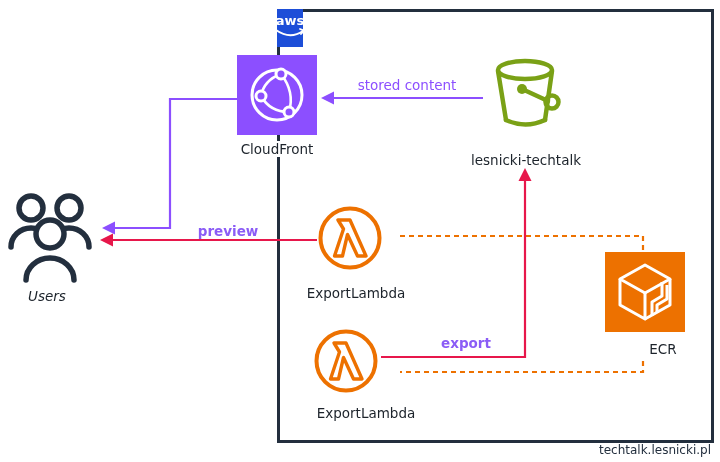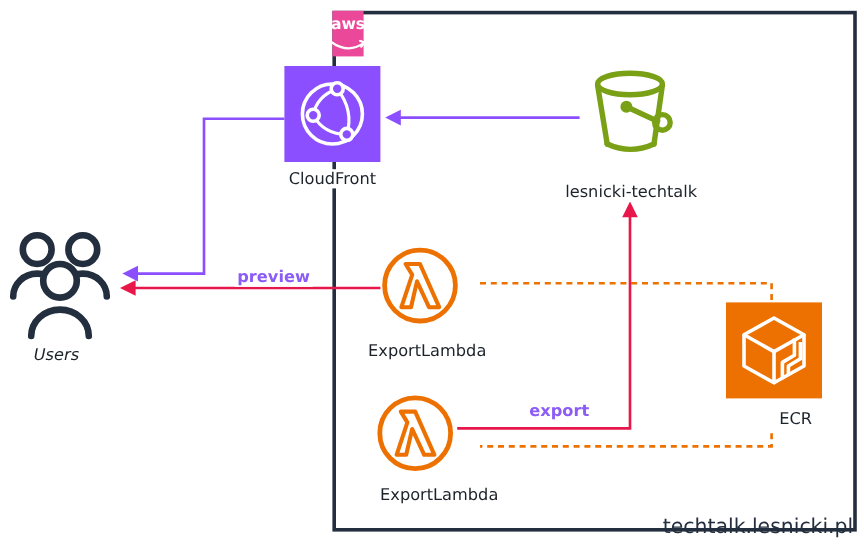--- a/index.html
+++ b/index.html
@@ -7,22 +7,22 @@
     position:relative;width:720px;height:462px;background:#ffffff;overflow:hidden;
     font-family:"DejaVu Sans","Liberation Sans",sans-serif;color:#1c232b;
   }
   .abs{position:absolute;}
   
   .boundary{
     left:277px;top:9px;width:431px;height:428px;
     border:3px solid #232F3E;background:transparent;
   }
   .aws-badge{
-    left:277px;top:9px;width:26px;height:38px;background:#ec4899;
-    display:flex;flex-direction:column;align-items:center;justify-content:space-between;
+    left:277px;top:9px;width:26px;height:38px;background:#1d4ed8;
+    display:flex;flex-direction:column;align-items:center;justify-content:flex-start;
   }
   .aws-badge .aws-word{
     color:#ffffff;font-size:13px;font-weight:bold;line-height:15px;margin-top:4px;
     letter-spacing:0px;
   }
   
   svg.wires{left:0;top:0;width:720px;height:462px;pointer-events:none;}
   
   .cf-icon{left:237px;top:55px;width:80px;height:80px;background:#8C4FFF;}
   .ecr-icon{left:605px;top:252px;width:80px;height:80px;background:#ED7100;}
@@ -30,21 +30,21 @@
     font-size:13.5px;color:#1c232b;white-space:nowrap;
     transform:translateX(-50%);background:#ffffff;padding:0 3px;line-height:16px;
   }
   .edge-label{
     font-size:13.5px;white-space:nowrap;transform:translateX(-50%);line-height:15px;
     background:#ffffff;padding:0 2px;
   }
   .edge-label.purple{color:#8C4FFF;}
   .edge-label.red{color:#8b5cf6;font-weight:bold;}
   .caption{
-    right:9px;top:429px;font-size:17px;color:#232F3E;text-align:center;white-space:nowrap;
+    right:9px;top:443px;font-size:12px;color:#232F3E;text-align:center;white-space:nowrap;
   }
 </style>
 </head>
 <body>
 
 <div class="canvas">
 
   <div class="abs boundary"></div>
 
   <svg class="abs wires" viewBox="0 0 720 462">
@@ -136,18 +136,19 @@
         <path d="M40,13 L65,27 L40,41 L15,27 Z"></path>
         <path d="M15,27 V53 L40,67 V41"></path>
         <path d="M65,27 V53 L40,67"></path>
         <path d="M47,64 V50 L57,44 V30"></path>
         <path d="M52,61 V53 L62,47 V33"></path>
       </g>
     </svg>
   </div>
   <div class="abs node-label" style="left:663px;top:341px;">ECR</div>
 
+  <div class="abs edge-label purple" style="left:407px;top:78px;">stored content</div>
   <div class="abs edge-label red" style="left:228px;top:224px;">preview</div>
   <div class="abs edge-label red" style="left:466px;top:336px;">export</div>
 
   <div class="abs caption">techtalk.lesnicki.pl</div>
 
 </div>
 
 </body></html>

